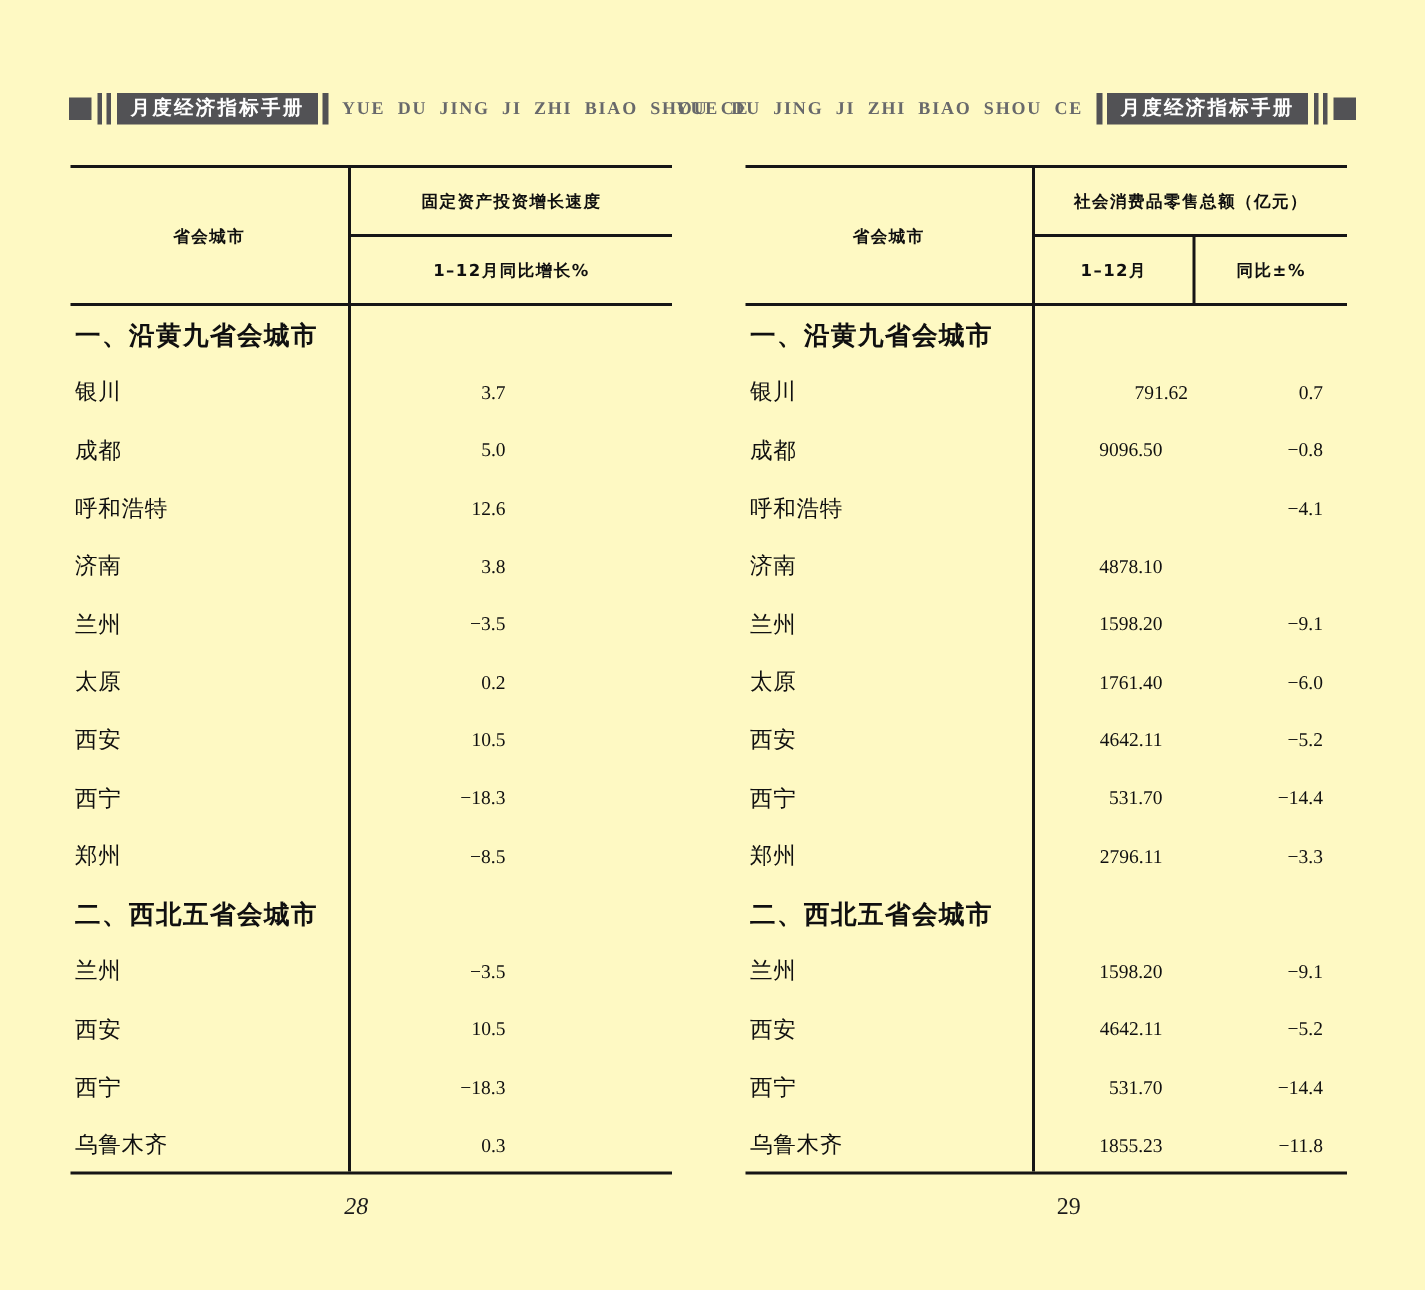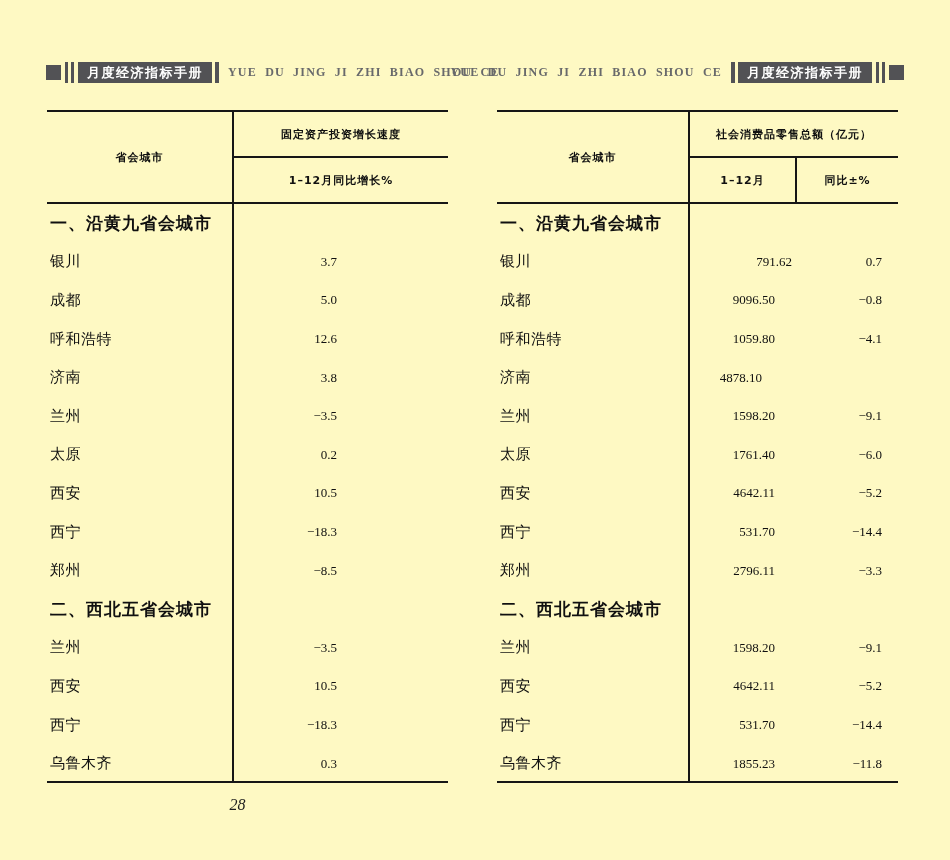--- a/index.html
+++ b/index.html
@@ -165,26 +165,25 @@
           <div class="cell-num" style="left: 210px; width: 105px; padding-right: 20px; box-sizing: border-box;">791.62</div>
           <div class="cell-num" style="left: 300px; width: 101px; padding-right: 16px; box-sizing: border-box;">0.7</div>
         </div>
         <div class="row">
           <div class="cell-city" style="width: 191px;">成都</div>
           <div class="cell-num" style="left: 193px; width: 105px; padding-right: 20px; box-sizing: border-box;">9096.50</div>
           <div class="cell-num" style="left: 300px; width: 101px; padding-right: 16px; box-sizing: border-box;">−0.8</div>
         </div>
         <div class="row">
           <div class="cell-city" style="width: 191px;">呼和浩特</div>
-          <div class="cell-num" style="left: 193px; width: 105px; padding-right: 20px; box-sizing: border-box;">1059.80</div>
           <div class="cell-num" style="left: 300px; width: 101px; padding-right: 16px; box-sizing: border-box;">−4.1</div>
         </div>
         <div class="row">
           <div class="cell-city" style="width: 191px;">济南</div>
-          <div class="cell-num" style="left: 180px; width: 105px; padding-right: 20px; box-sizing: border-box;">4878.10</div>
+          <div class="cell-num" style="left: 193px; width: 105px; padding-right: 20px; box-sizing: border-box;">4878.10</div>
         </div>
         <div class="row">
           <div class="cell-city" style="width: 191px;">兰州</div>
           <div class="cell-num" style="left: 193px; width: 105px; padding-right: 20px; box-sizing: border-box;">1598.20</div>
           <div class="cell-num" style="left: 300px; width: 101px; padding-right: 16px; box-sizing: border-box;">−9.1</div>
         </div>
         <div class="row">
           <div class="cell-city" style="width: 191px;">太原</div>
           <div class="cell-num" style="left: 193px; width: 105px; padding-right: 20px; box-sizing: border-box;">1761.40</div>
           <div class="cell-num" style="left: 300px; width: 101px; padding-right: 16px; box-sizing: border-box;">−6.0</div>
@@ -224,13 +223,14 @@
         </div>
         <div class="row">
           <div class="cell-city" style="width: 191px;">乌鲁木齐</div>
           <div class="cell-num" style="left: 193px; width: 105px; padding-right: 20px; box-sizing: border-box;">1855.23</div>
           <div class="cell-num" style="left: 300px; width: 101px; padding-right: 16px; box-sizing: border-box;">−11.8</div>
         </div>
       </div>
     </div>
 
   <div class="folio left">28</div>
+  <div class="folio right">29</div>
 </div>
 
 </body></html>

